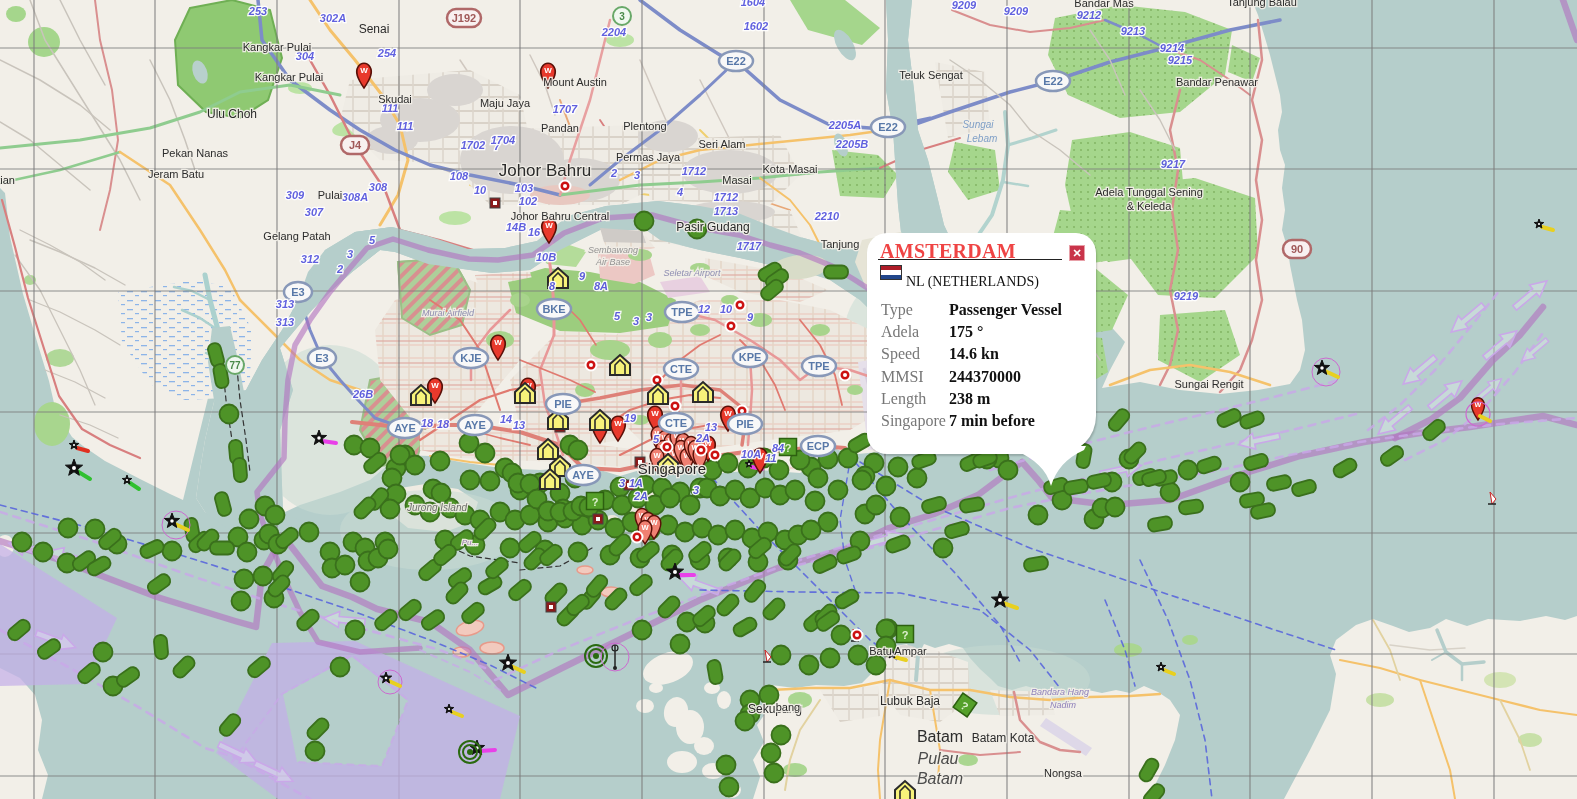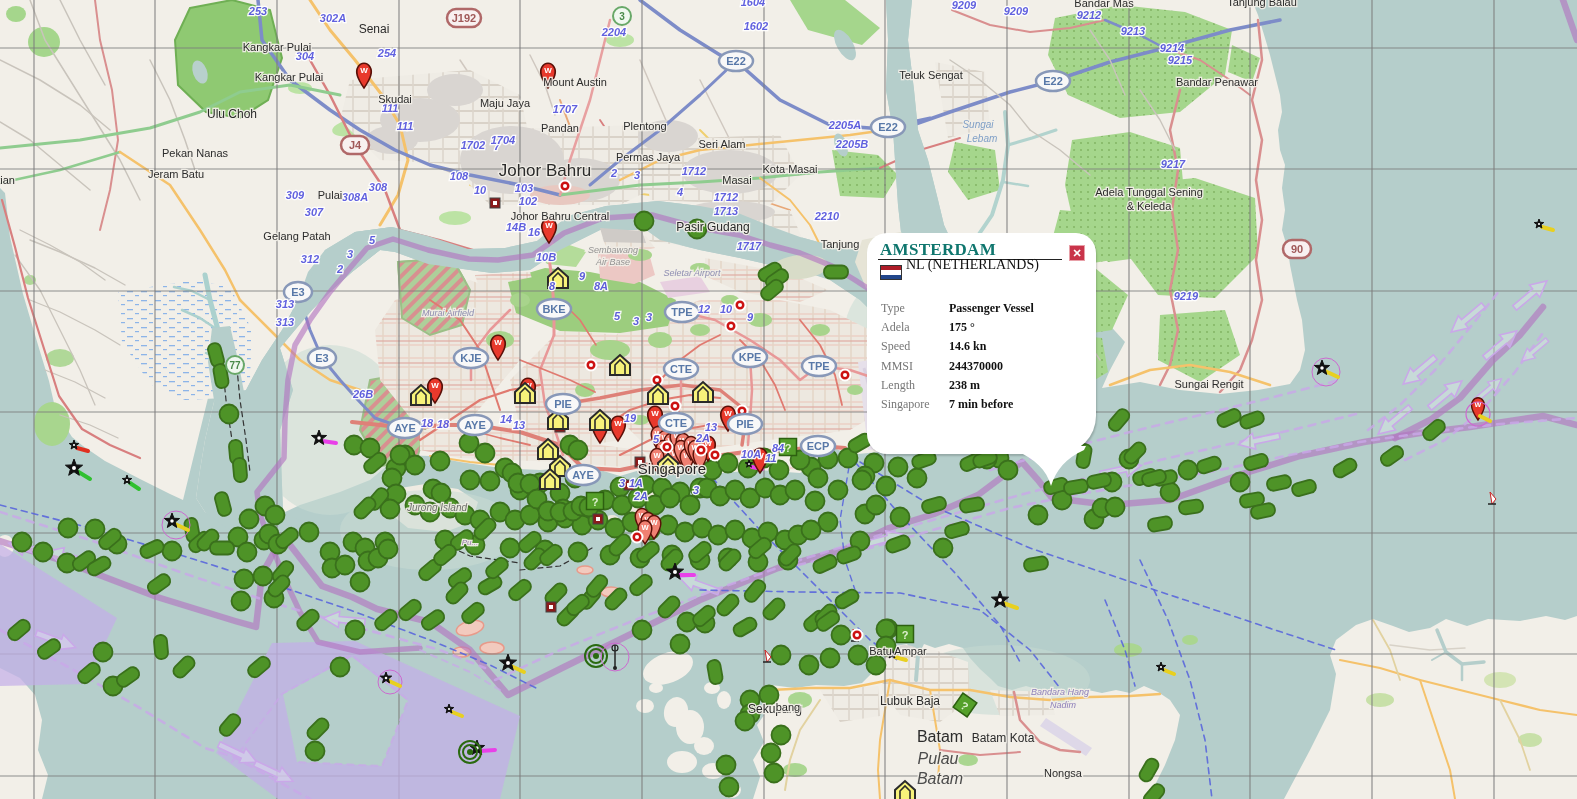--- a/index.html
+++ b/index.html
@@ -1,24 +1,24 @@
 <!DOCTYPE html>
 <html><head><meta charset="utf-8"><style>
 html,body{margin:0;padding:0;width:1577px;height:799px;overflow:hidden;}
 #map{position:relative;width:1577px;height:799px;font-family:"Liberation Sans",sans-serif;}
 #popup{position:absolute;left:867px;top:233px;width:229px;height:221px;background:#fff;border-radius:20px 20px 38px 20px;
  box-shadow:1px 2px 2px rgba(0,0,0,0.18);font-family:"Liberation Serif",serif;}
-#ptitle{position:absolute;left:13px;top:7px;font-size:17px;font-weight:bold;color:#0f766e;letter-spacing:0.3px;}
+#ptitle{position:absolute;left:13px;top:7px;font-size:20px;font-weight:bold;color:#ef4444;letter-spacing:0.3px;}
 #pclose{position:absolute;left:202px;top:12px;width:14px;height:14px;background:#c9344a;color:#fff;
  font-size:11px;font-weight:bold;line-height:14px;text-align:center;border:1px solid #e8a0a8;}
 #phr{position:absolute;left:11px;top:26px;width:184px;border:none;border-top:1.5px solid #222;margin:0;}
 #pflag{position:absolute;left:13px;top:32px;width:20px;height:13px;border:1px solid #333;}
 .fr{height:4.4px;background:#ae1c28;}.fw{height:4.4px;background:#fff;}.fb{height:4.2px;background:#21468b;}
-#pnl{position:absolute;left:39px;top:24px;font-size:14px;color:#111;}
-#ptab{position:absolute;left:14px;top:68px;border-collapse:collapse;font-size:12px;}
+#pnl{position:absolute;left:39px;top:41px;font-size:14px;color:#111;}
+#ptab{position:absolute;left:14px;top:68px;border-collapse:collapse;font-size:16px;}
 #ptab td{padding:0 0 4.2px 0;vertical-align:top;}
 td.l{color:#777;width:68px;}
 td.v{color:#111;font-weight:bold;margin-top:40px;}
 </style></head>
 <body>
 <div id="map">
 <svg width="1577" height="799" viewBox="0 0 1577 799">
 <defs>
 <pattern id="fdots" width="7" height="7" patternUnits="userSpaceOnUse">
  <rect width="7" height="7" fill="#a5d68c"></rect>

